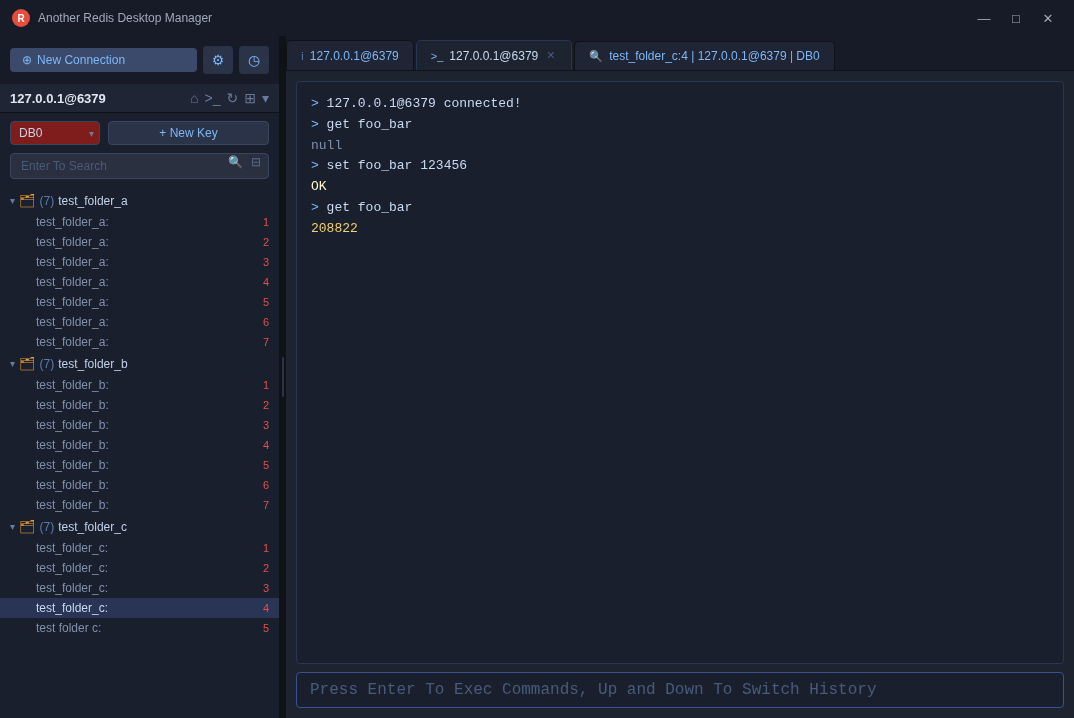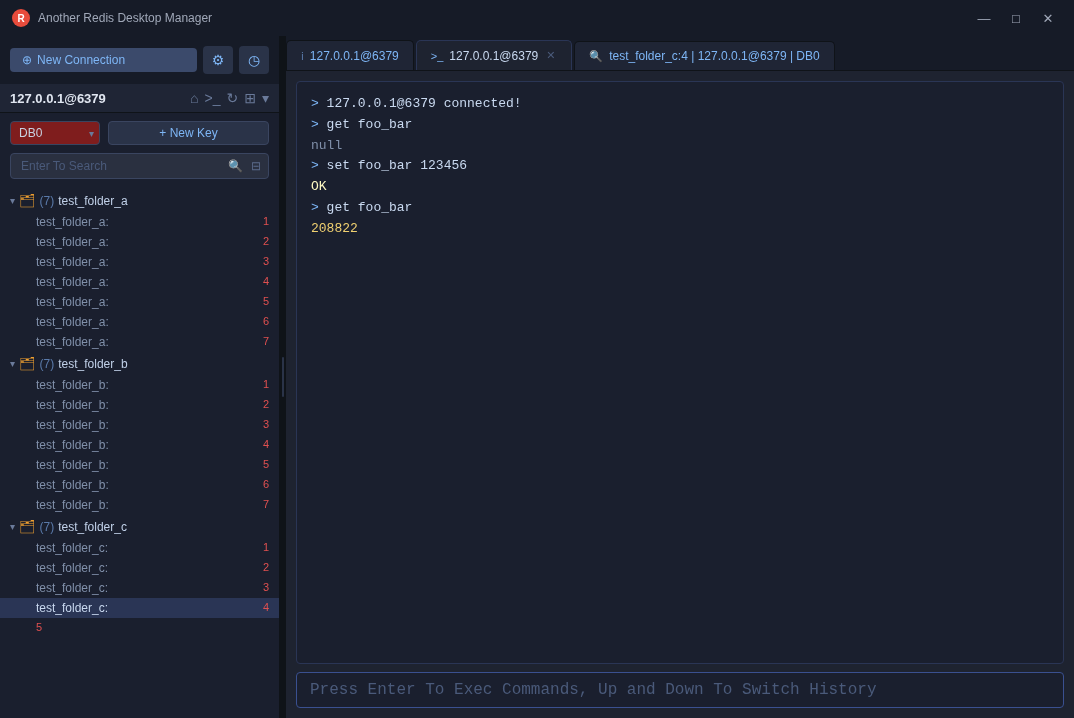--- a/index.html
+++ b/index.html
@@ -190,21 +190,20 @@
       justify-content: center;
     }
 
     .search-bar {
       padding: 0 10px 8px;
       flex-shrink: 0;
     }
     .search-input-wrapper {
       position: relative;
       display: flex;
-      align-items: center;
     }
     .search-input {
       width: 100%;
       background: #2a3040;
       border: 1px solid #3a4560;
       border-radius: 4px;
       color: #6a7a9a;
       padding: 5px 50px 5px 10px;
       font-size: 12px;
       outline: none;
@@ -251,21 +250,21 @@
       color: #a0b0cc;
       gap: 4px;
     }
     .folder-toggle { color: #6a7a9a; font-size: 10px; }
     .folder-icon { color: #f0a030; font-size: 13px; }
     .folder-label { color: #c0d0e8; }
     .folder-count { color: #5a7aaa; }
 
     .key-item {
       display: flex;
-      align-items: flex-start;
+      align-items: center;
       padding: 3px 10px 3px 36px;
       cursor: pointer;
       font-size: 12px;
       color: #8090aa;
     }
     .key-item.active {
       background: #2a3555;
       color: #c9d9f0;
     }
     .key-item .key-name { flex: 1; }
@@ -543,20 +542,21 @@
         </div>
       <div class="key-item">
           <span class="key-name">test_folder_c:</span>
           <span class="key-id">3</span>
         </div>
       <div class="key-item active">
           <span class="key-name">test_folder_c:</span>
           <span class="key-id">4</span>
         </div>
       <div class="key-item">
+          <span class="key-name">test folder c:</span>
           <span class="key-id">5</span>
         </div>
     </div>
   </div>
 
   <div class="resize-handle"></div>
 
   <div class="right-panel">
 
     <div class="tabs-bar">

